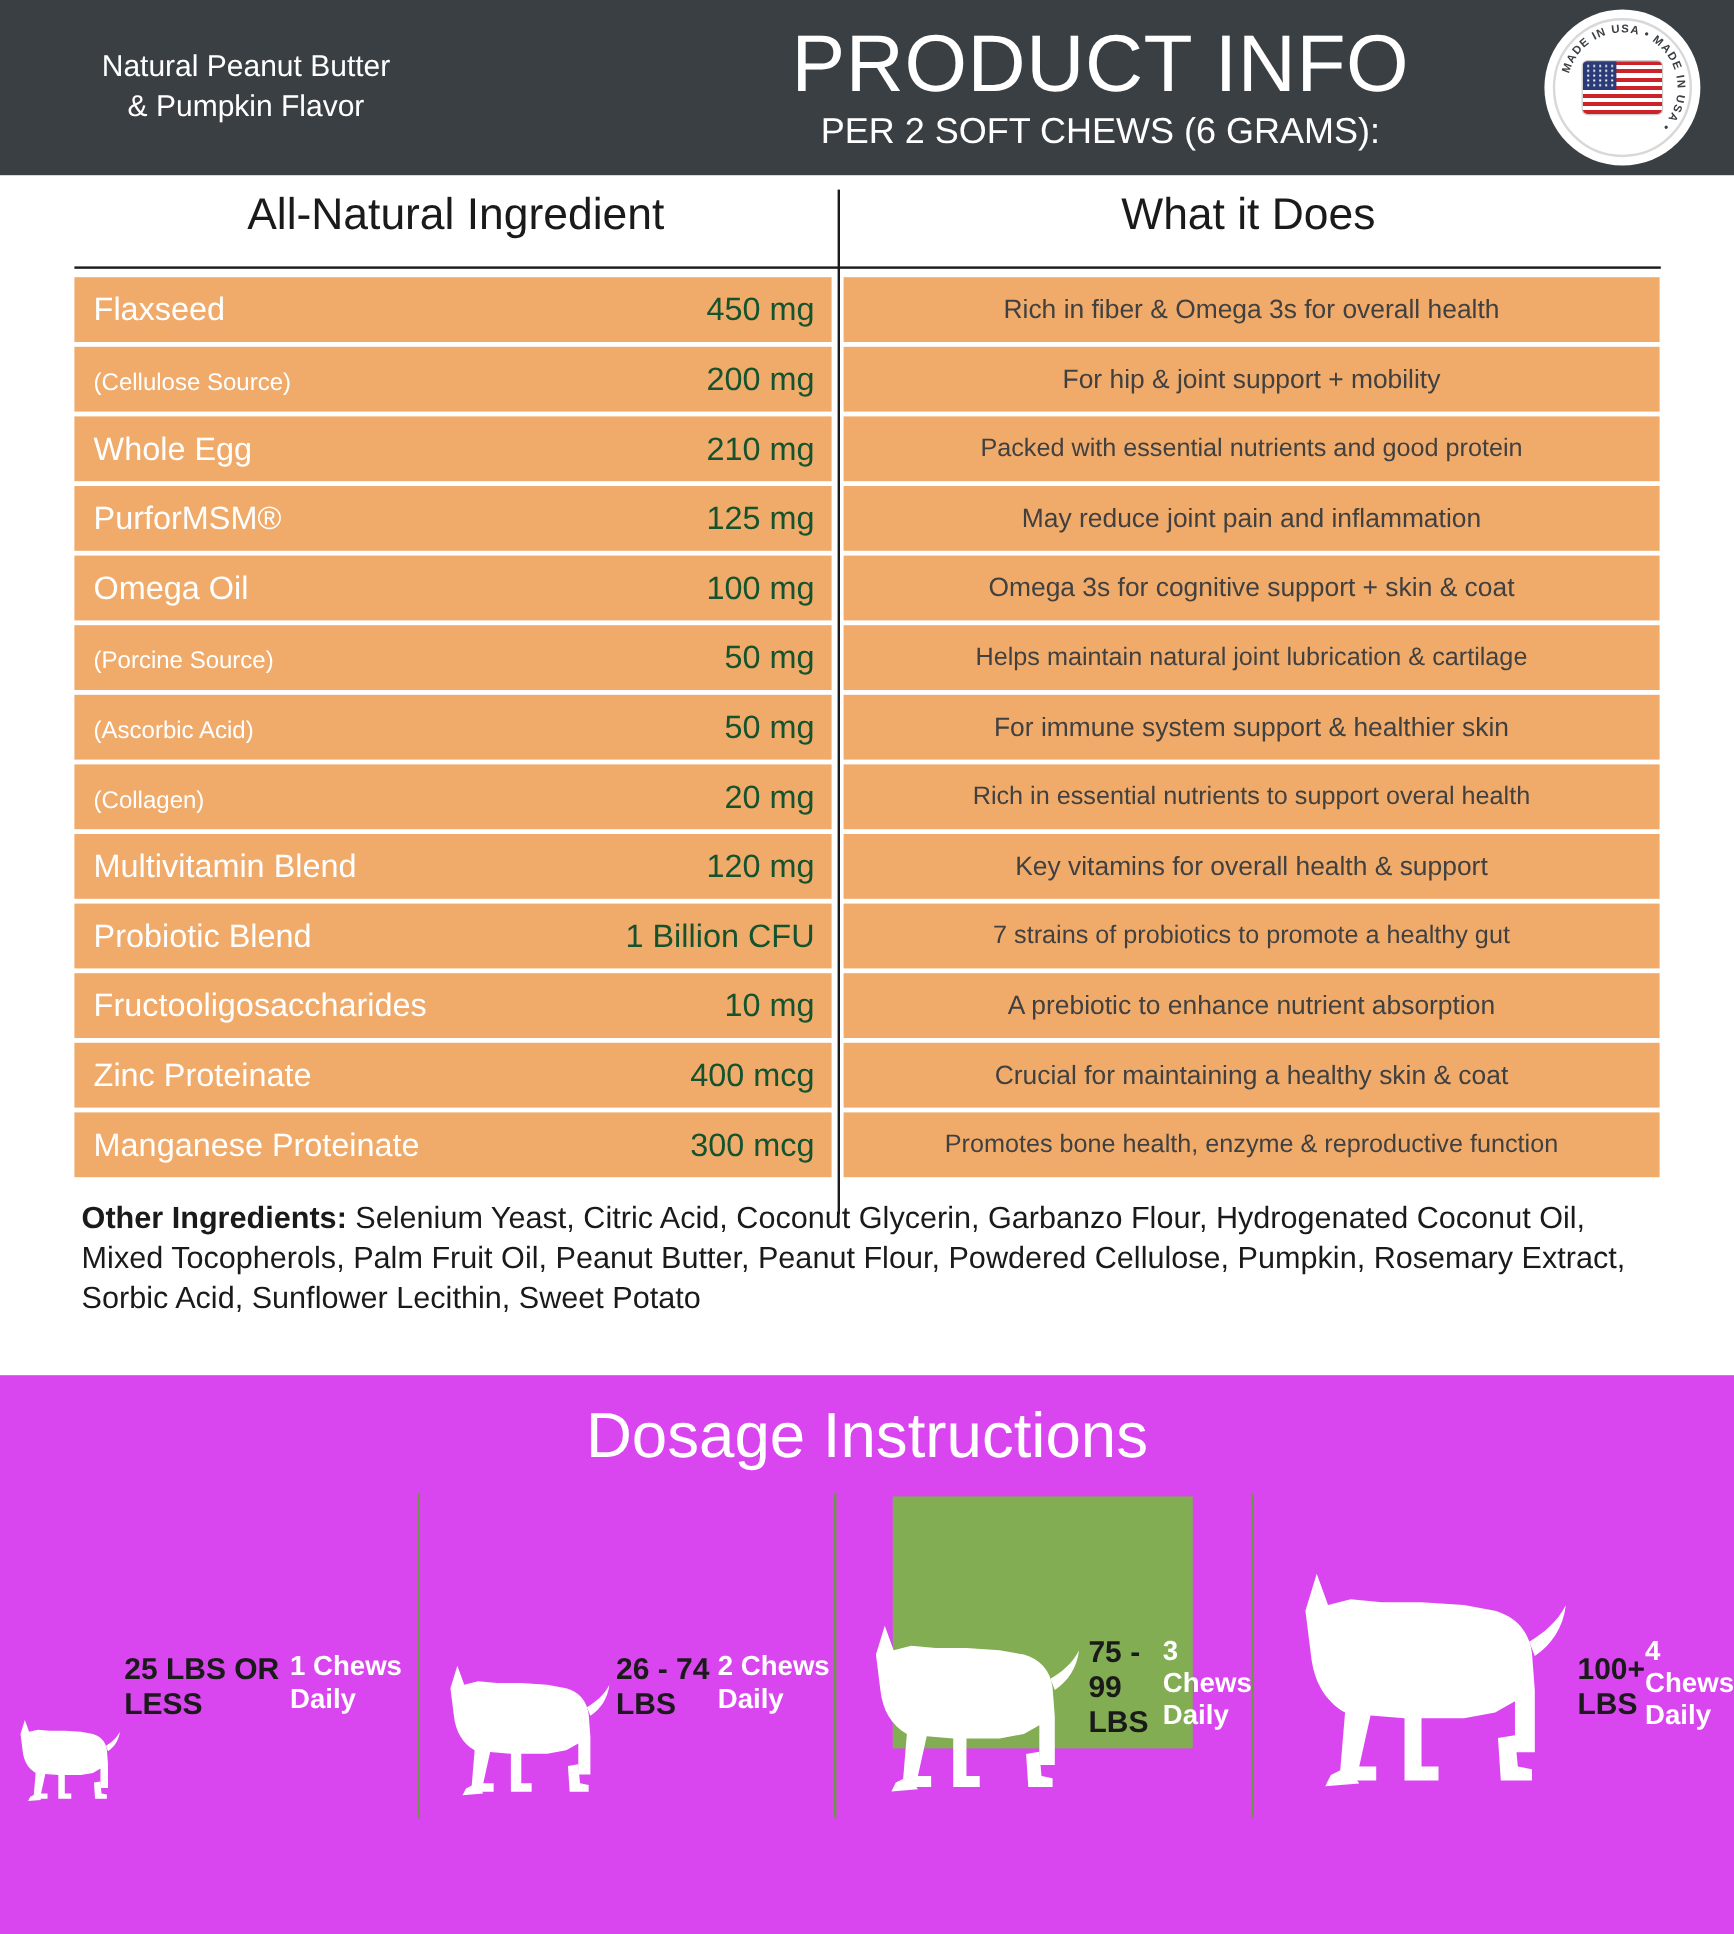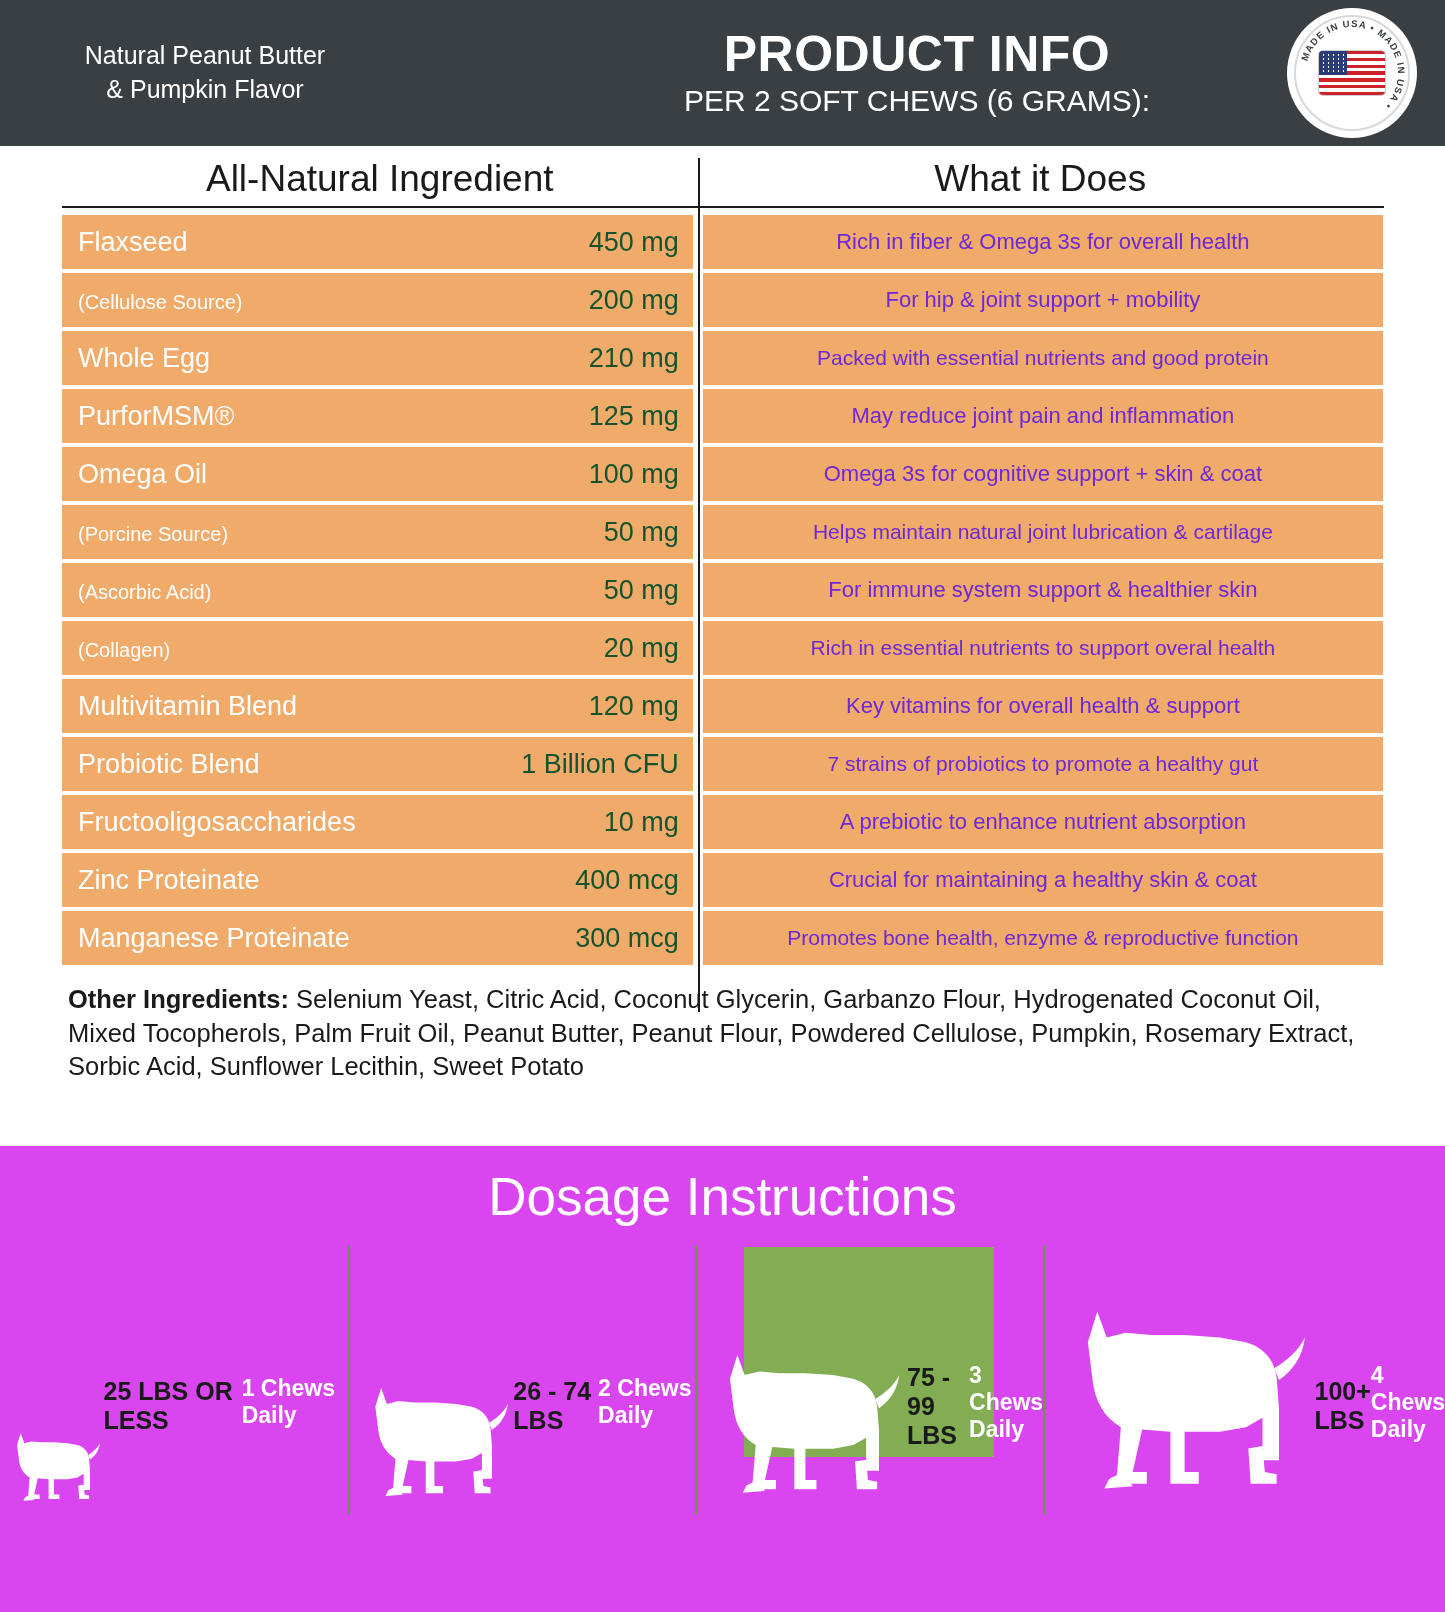--- a/index.html
+++ b/index.html
@@ -33,22 +33,22 @@
     padding-left: 10px;
     font-weight: 400;
   }
   .header-center {
     flex: 1;
     text-align: center;
     margin-left: -40px;
   }
   .header-title {
     color: #ffffff;
-    font-size: 50px;
-    font-weight: bold;
+    font-size: 67px;
+    font-weight: normal;
     letter-spacing: 0.5px;
     line-height: 1.05;
   }
   .header-sub {
     color: #ffffff;
     font-size: 30px;
     font-weight: 400;
     margin-top: 4px;
   }
   .usa-badge {
@@ -125,21 +125,21 @@
     position: relative;
   }
   .col-heads {
     display: flex;
     padding-top: 12px;
   }
   .col-head {
     font-size: 37px;
     color: #1a1a1a;
     text-align: center;
-    padding-bottom: 6px;
+    padding-bottom: 22px;
     font-weight: 400;
   }
   .col-head.left { width: 636px; }
   .col-head.right { width: 686px; }
   .head-rule {
     height: 2px;
     background: #1a1a1a;
     width: 1322px;
     margin-bottom: 7px;
   }
@@ -181,21 +181,21 @@
   }
   .ing-name .qual {
     font-size: 20px;
   }
   .ing-amt {
     color: #14532d;
     font-size: 27px;
     white-space: nowrap;
   }
   .does {
-    color: #6d28d9;
+    color: #404040;
     font-size: 22px;
     text-align: center;
     white-space: nowrap;
   }
   .does.small { font-size: 21px; }
 
   
   .other {
     padding: 14px 62px 0 68px;
     font-size: 25.5px;

